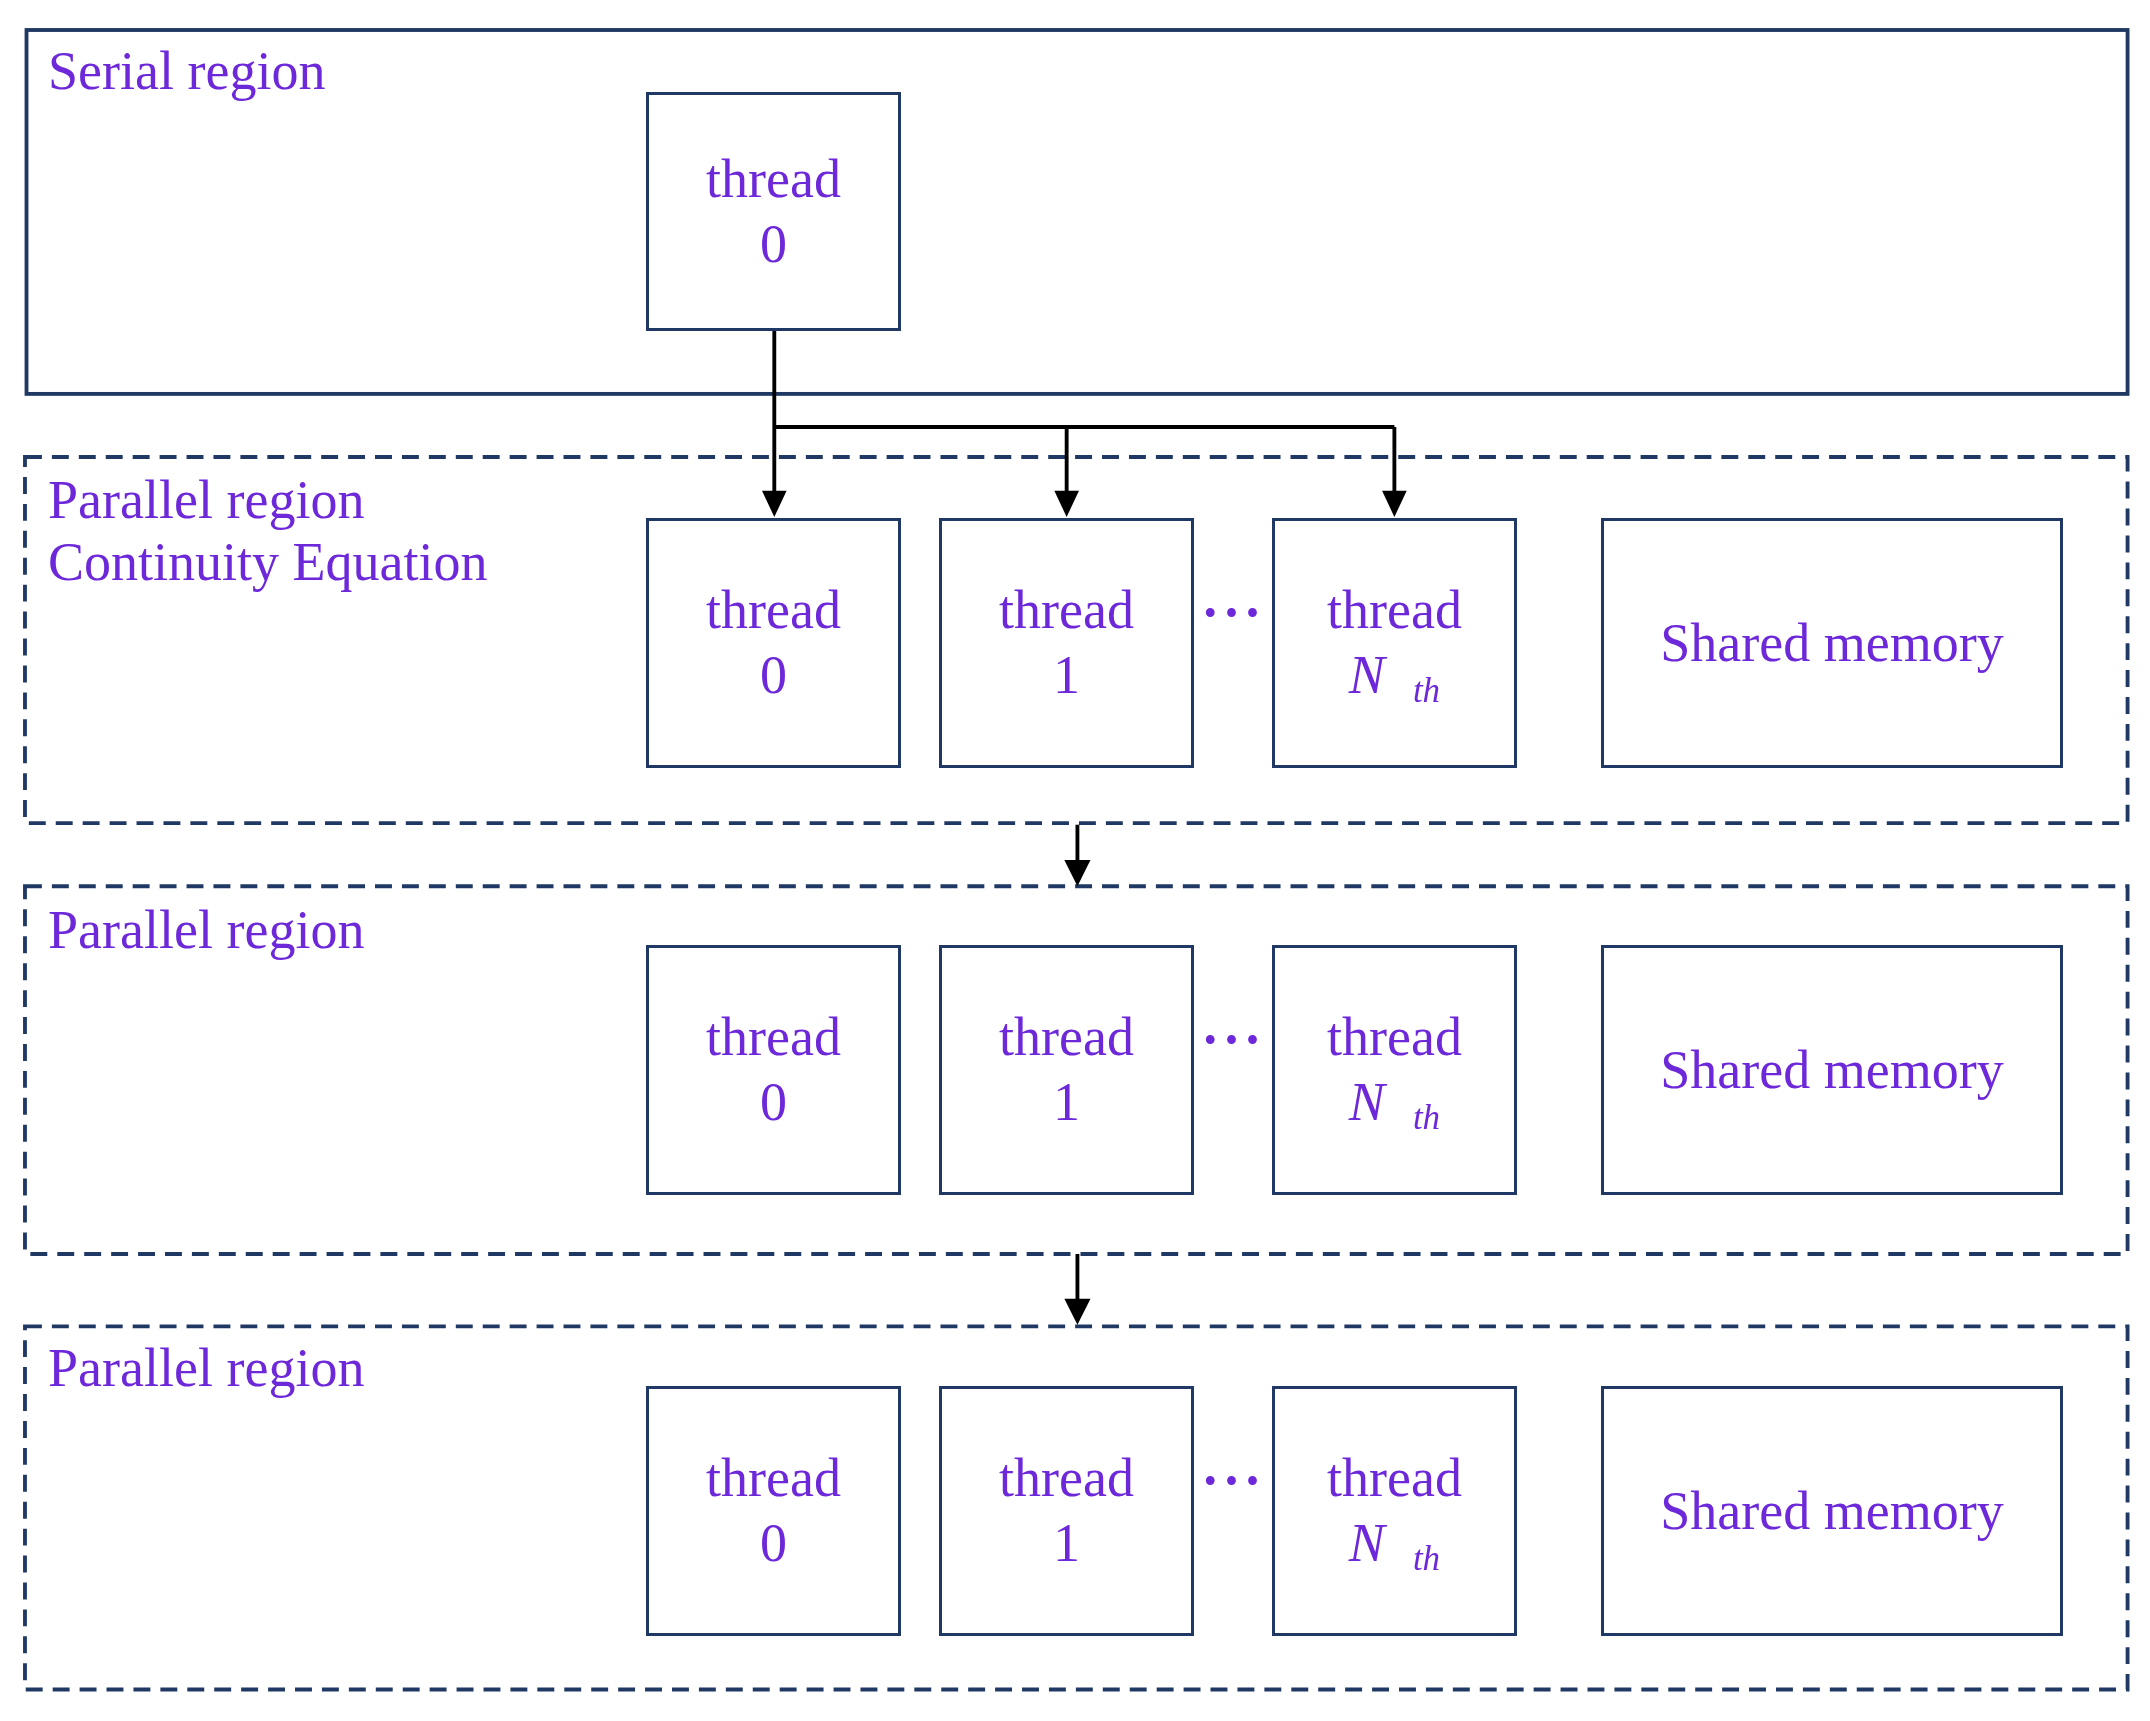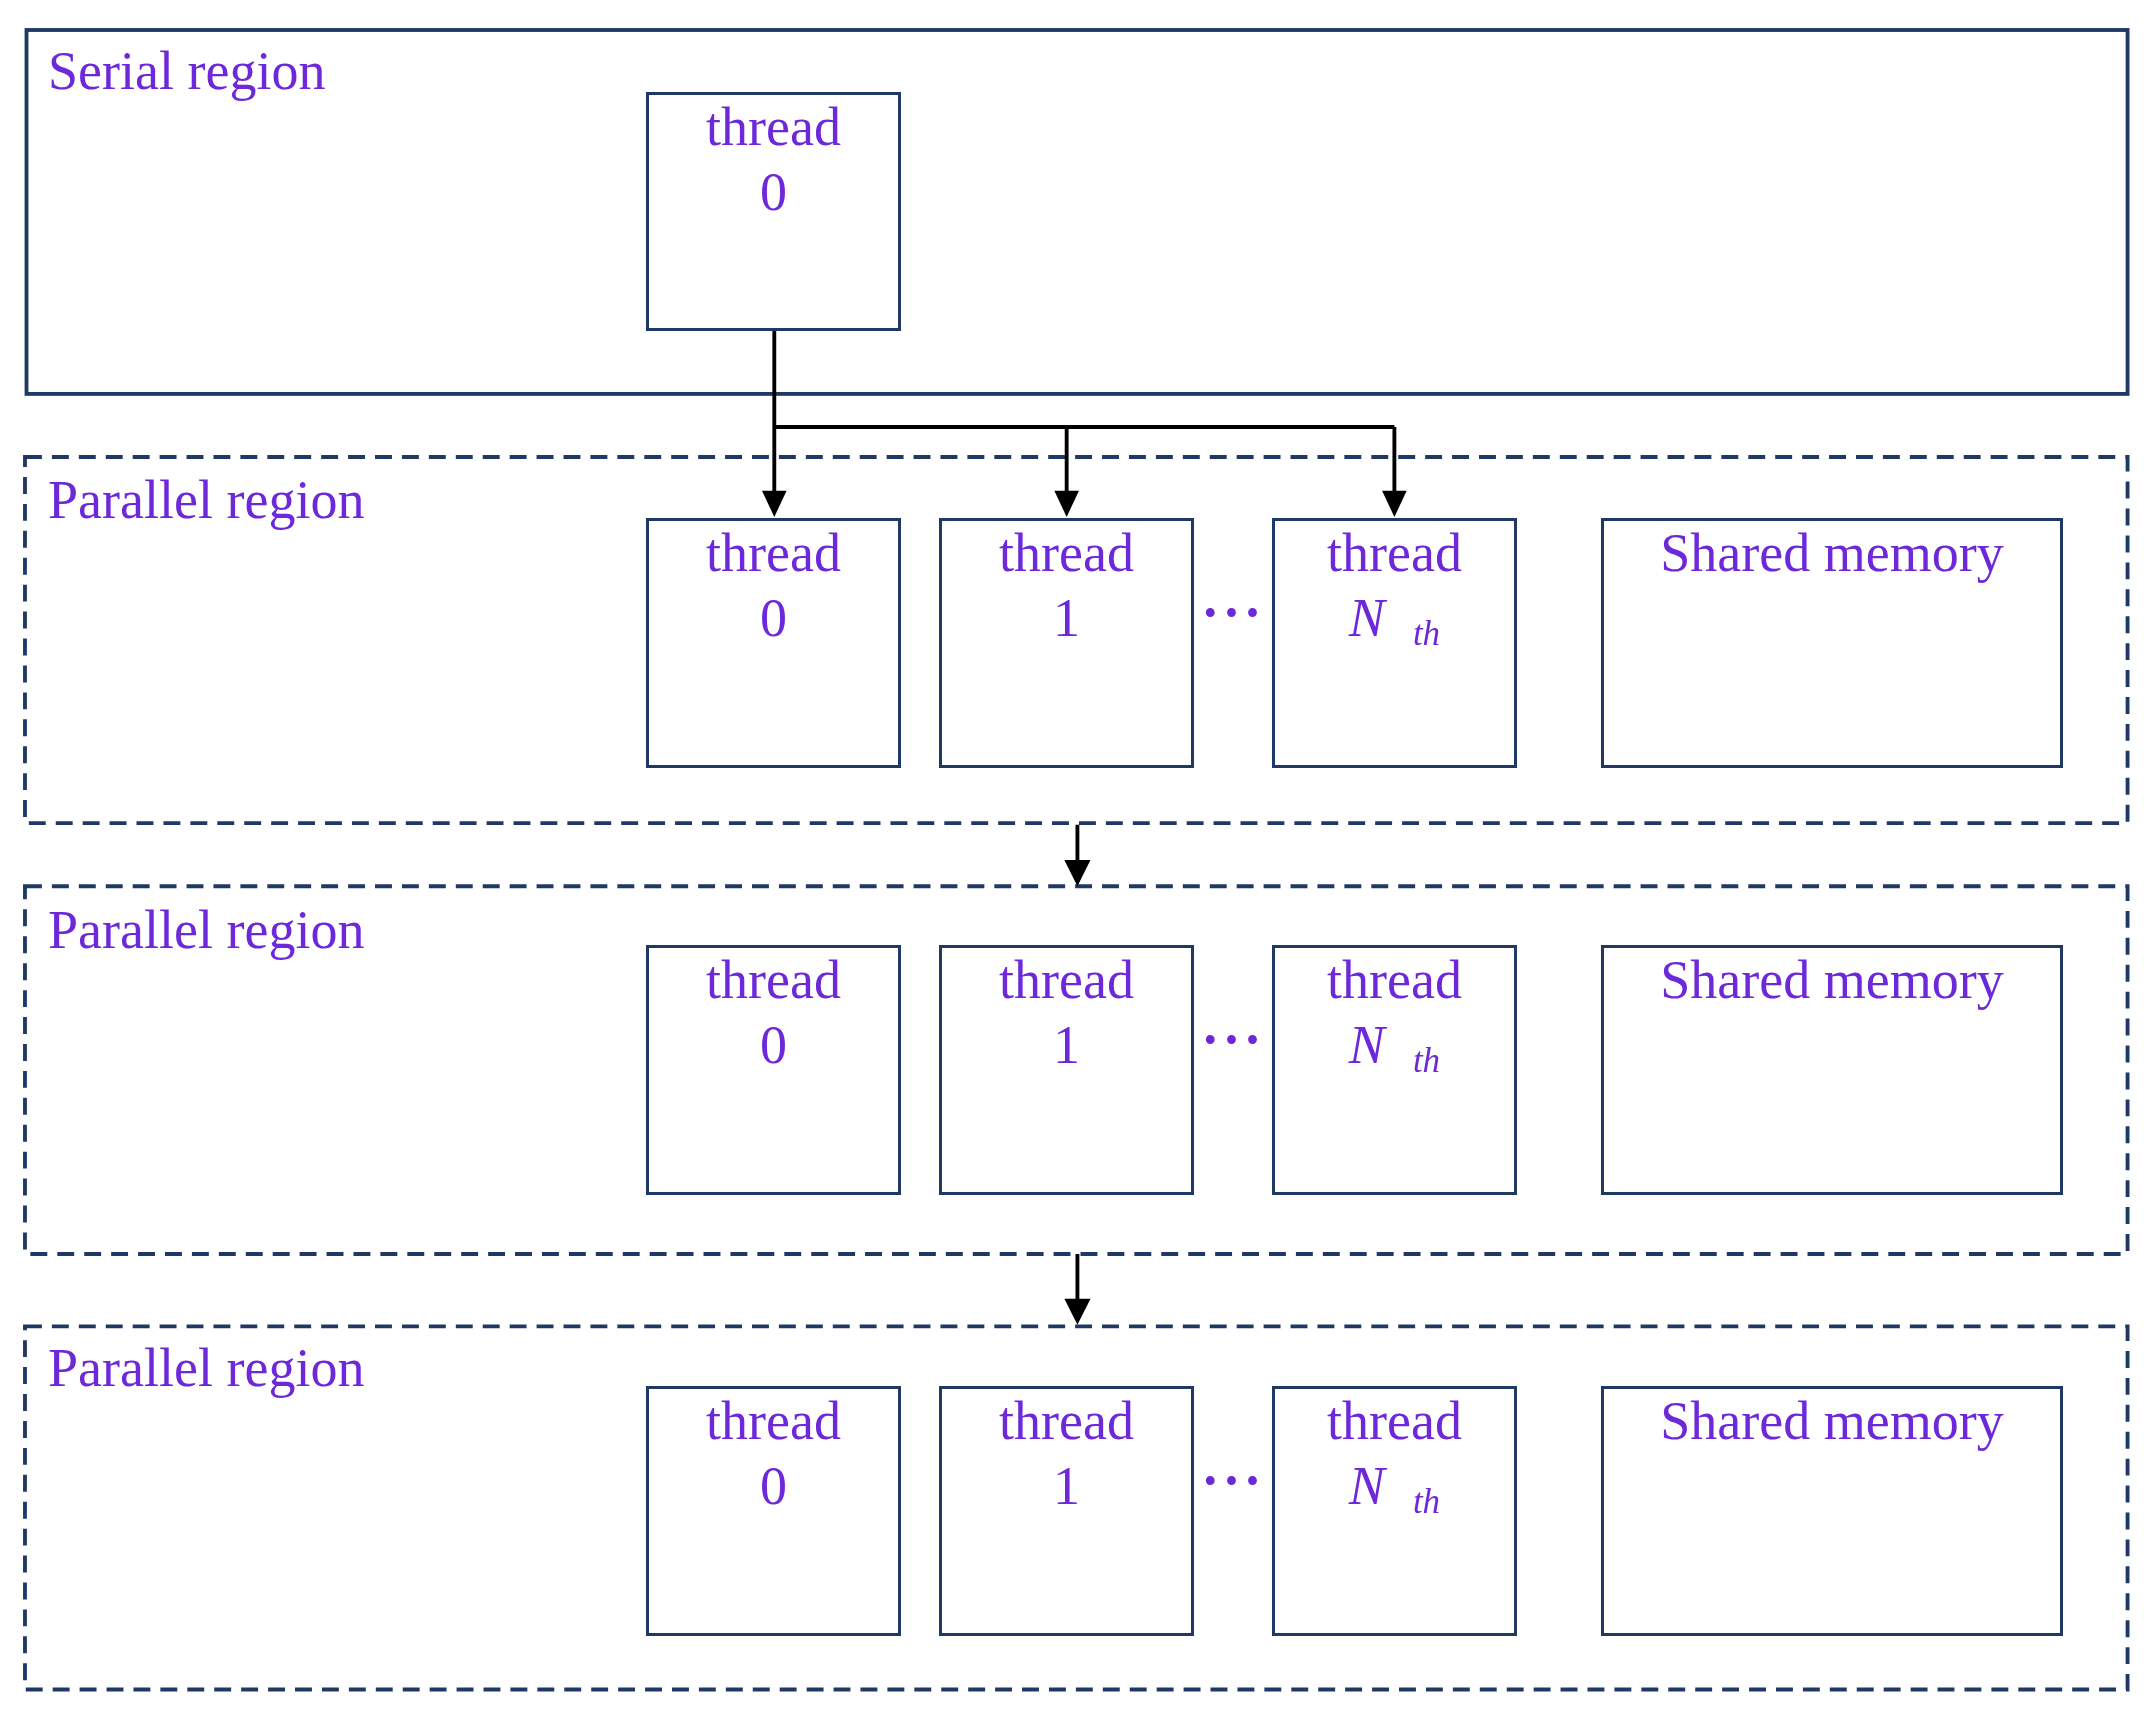--- a/index.html
+++ b/index.html
@@ -19,20 +19,21 @@
     line-height: 62px;
     white-space: nowrap;
   }
   .box {
     position: absolute;
     box-sizing: border-box;
     border: 3.8px solid #1f3864;
     display: flex;
     flex-direction: column;
     align-items: center;
+    justify-content: center;
     text-align: center;
     font-size: 54px;
     line-height: 65px;
     background: transparent;
   }
   .dots {
     position: absolute;
     font-size: 54px;
     line-height: 65px;
     font-weight: bold;
@@ -77,20 +78,21 @@
     <div>Serial region</div>
   </div>
 
   <div class="box" style="left:646px; top:92px; width:255px; height:239px;">
     <div>thread</div>
     <div>0</div>
   </div>
 
   <div class="region-title" style="left:48px; top:469px;">
     <div>Parallel region</div>
+    <div><span>Continuity Equation</span><span class="ivar"></span></div>
   </div>
 
   <div class="box" style="left:646px; top:518px; width:255px; height:250px;">
     <div>thread</div>
     <div>0</div>
   </div>
   <div class="box" style="left:939px; top:518px; width:255px; height:250px;">
     <div>thread</div>
     <div>1</div>
   </div>

